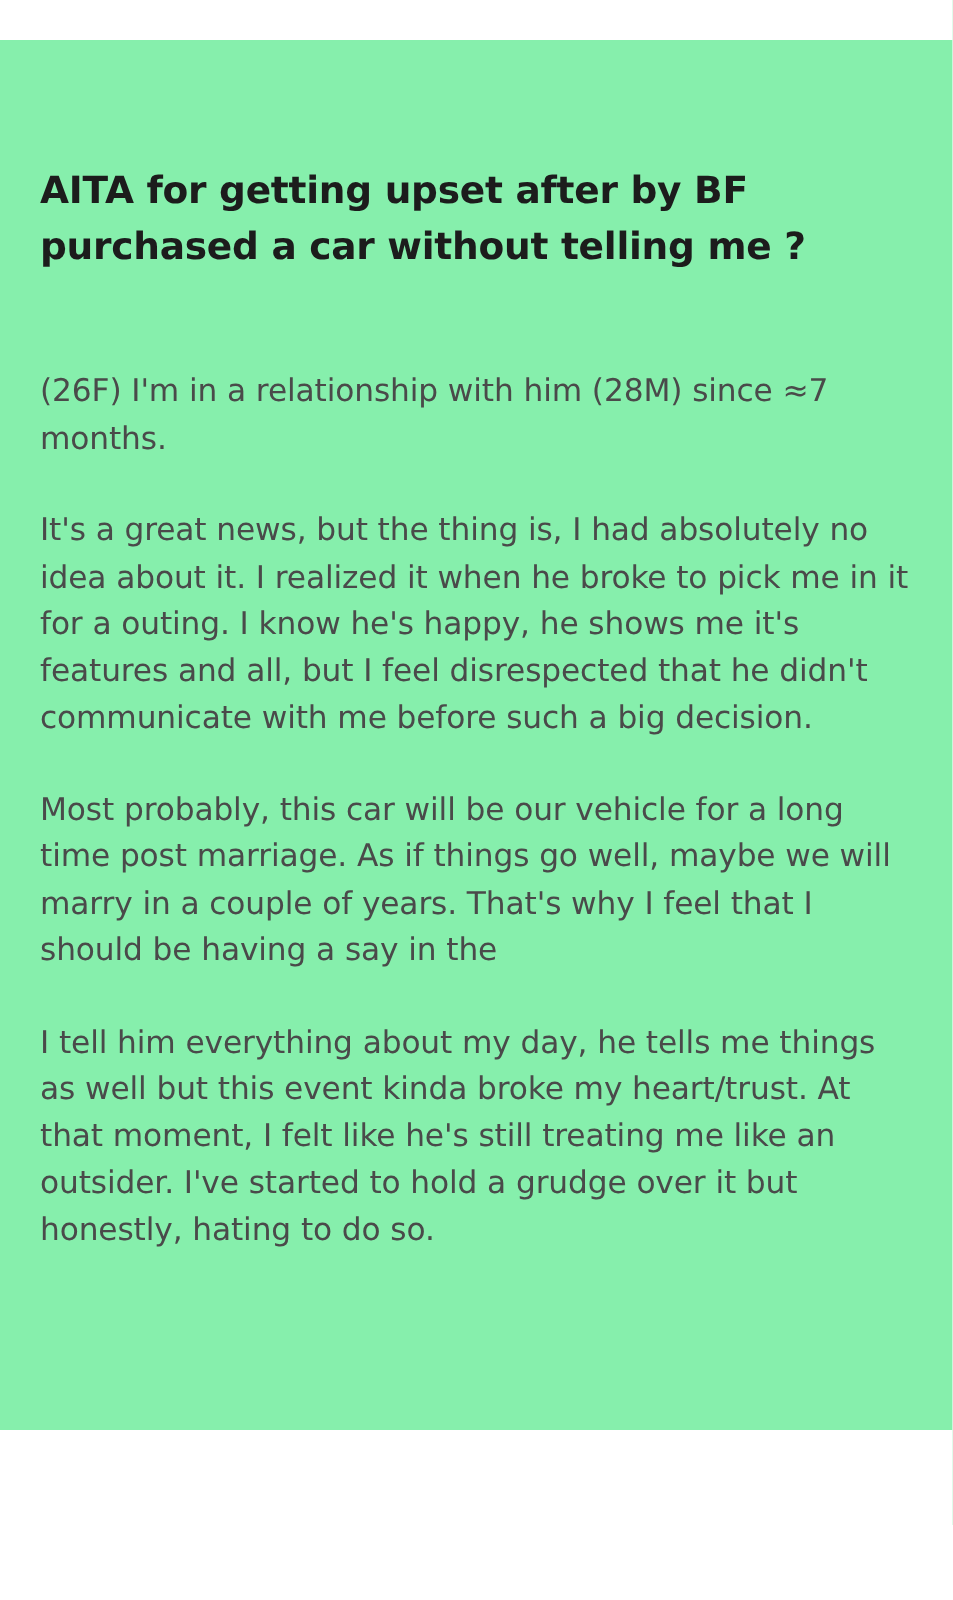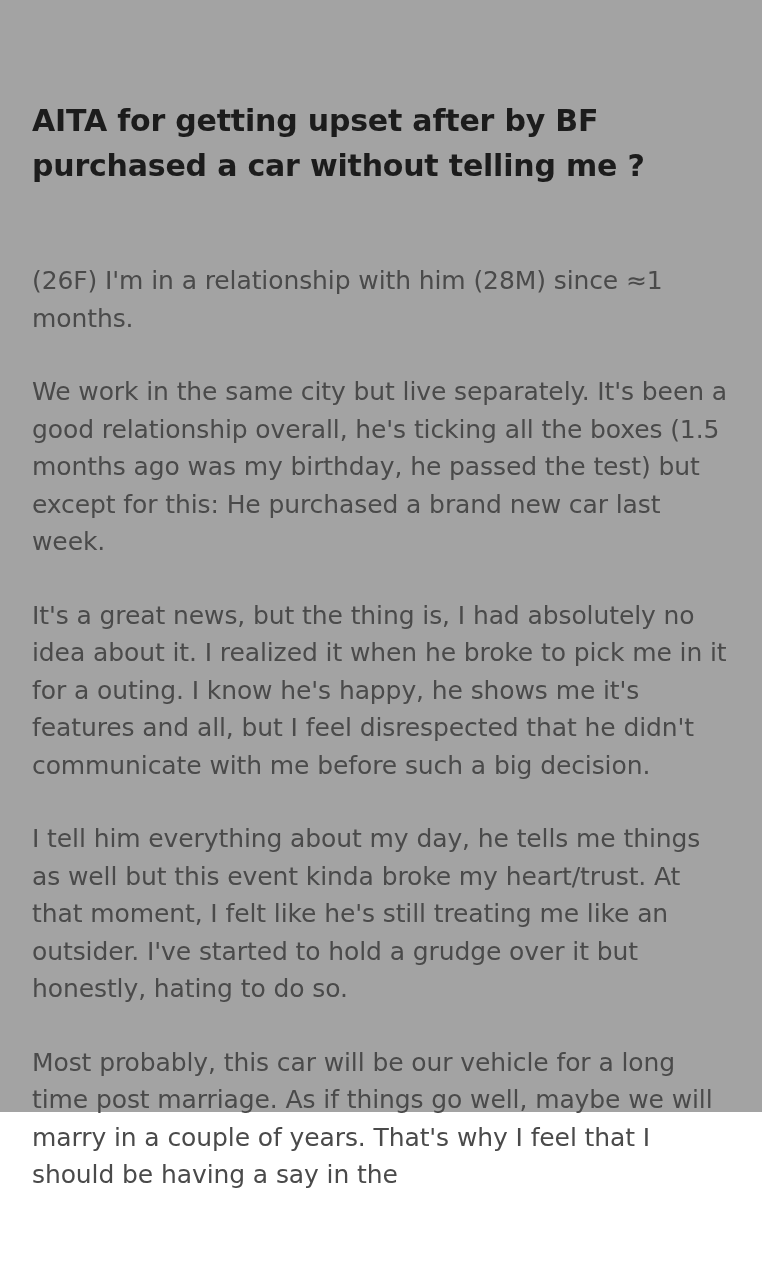--- a/index.html
+++ b/index.html
@@ -13,21 +13,22 @@
     overflow: hidden;
     font-family: "DejaVu Sans", sans-serif;
     color: #3b3b3b;
   }
   .page {
     width: 762px;
     height: 1112px;
     box-sizing: border-box;
     padding: 0;
     position: relative;
-    background: #a3a3a3;
+    background: #86efac;
+    margin-top: 32px;
   }
   .content {
     padding: 0 32px 0 32px;
   }
   .post-title {
     font-family: "DejaVu Sans", sans-serif;
     font-weight: bold;
     font-size: 30px;
     line-height: 45px;
     color: #1c1c1c;
@@ -52,20 +53,19 @@
     margin-bottom: 0;
   }
 </style>
 </head>
 <body>
 
 <div class="page">
   <div class="content">
     <h1 class="post-title">AITA for getting upset after by BF purchased a car without telling me ?</h1>
     <div class="post-body">
-      <p class="para">(26F) I'm in a relationship with him (28M) since ≈1 months.</p>
-      <p class="para">We work in the same city but live separately. It's been a good relationship overall, he's ticking all the boxes (1.5 months ago was my birthday, he passed the test) but except for this: He purchased a brand new car last week.</p>
+      <p class="para">(26F) I'm in a relationship with him (28M) since ≈7 months.</p>
       <p class="para">It's a great news, but the thing is, I had absolutely no idea about it. I realized it when he broke to pick me in it for a outing. I know he's happy, he shows me it's features and all, but I feel disrespected that he didn't communicate with me before such a big decision.</p>
+      <p class="para">Most probably, this car will be our vehicle for a long time post marriage. As if things go well, maybe we will marry in a couple of years. That's why I feel that I should be having a say in the</p>
       <p class="para">I tell him everything about my day, he tells me things as well but this event kinda broke my heart/trust. At that moment, I felt like he's still treating me like an outsider. I've started to hold a grudge over it but honestly, hating to do so.</p>
-      <p class="para">Most probably, this car will be our vehicle for a long time post marriage. As if things go well, maybe we will marry in a couple of years. That's why I feel that I should be having a say in the</p>
     </div>
   </div>
 </div>
 
 </body></html>

